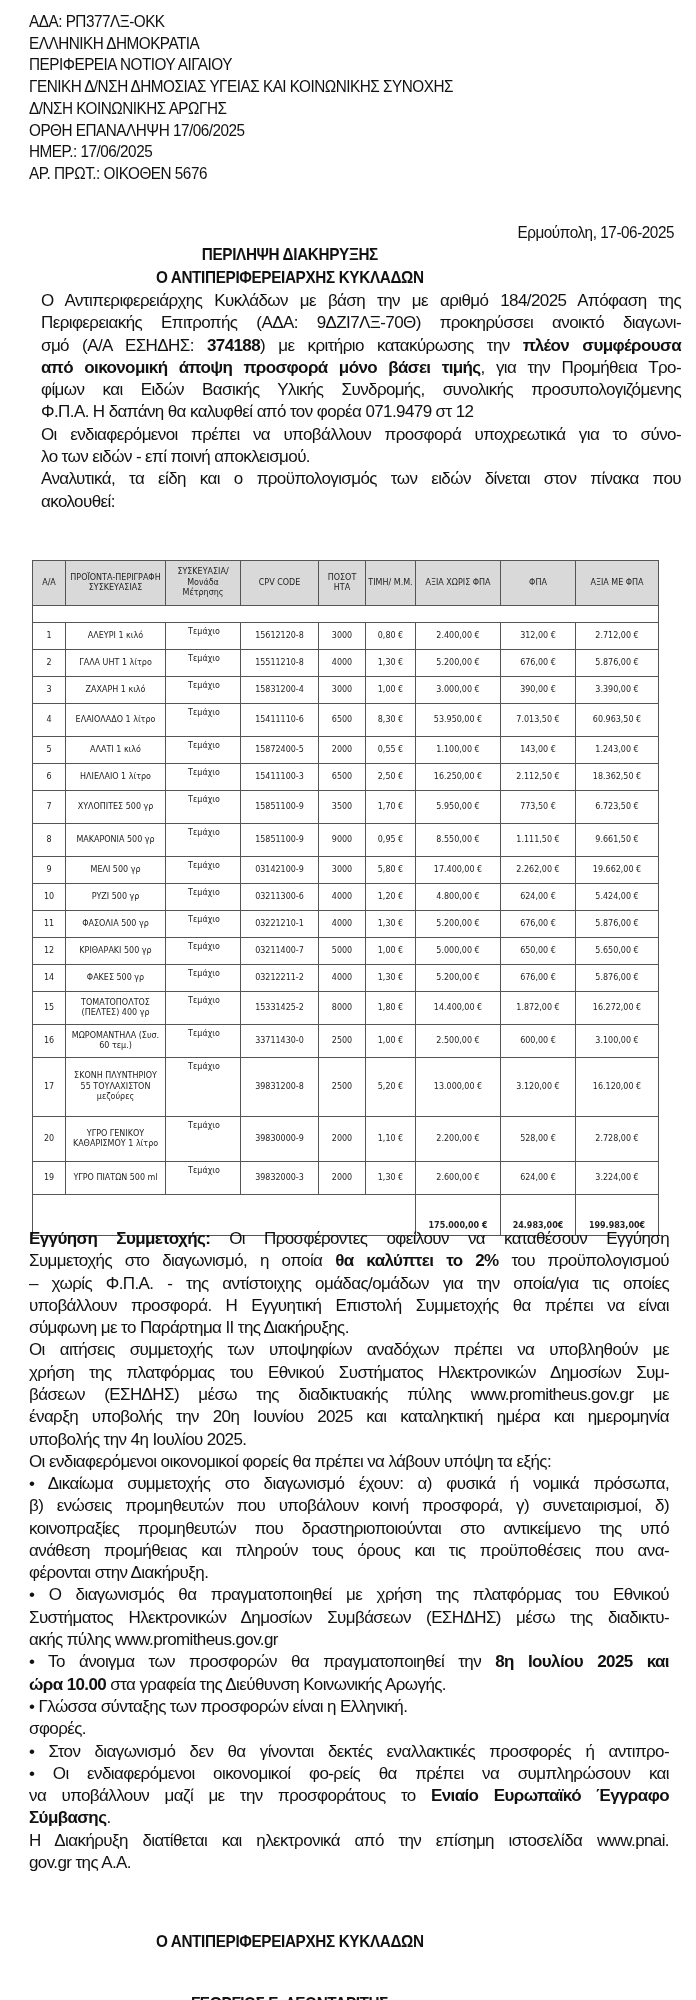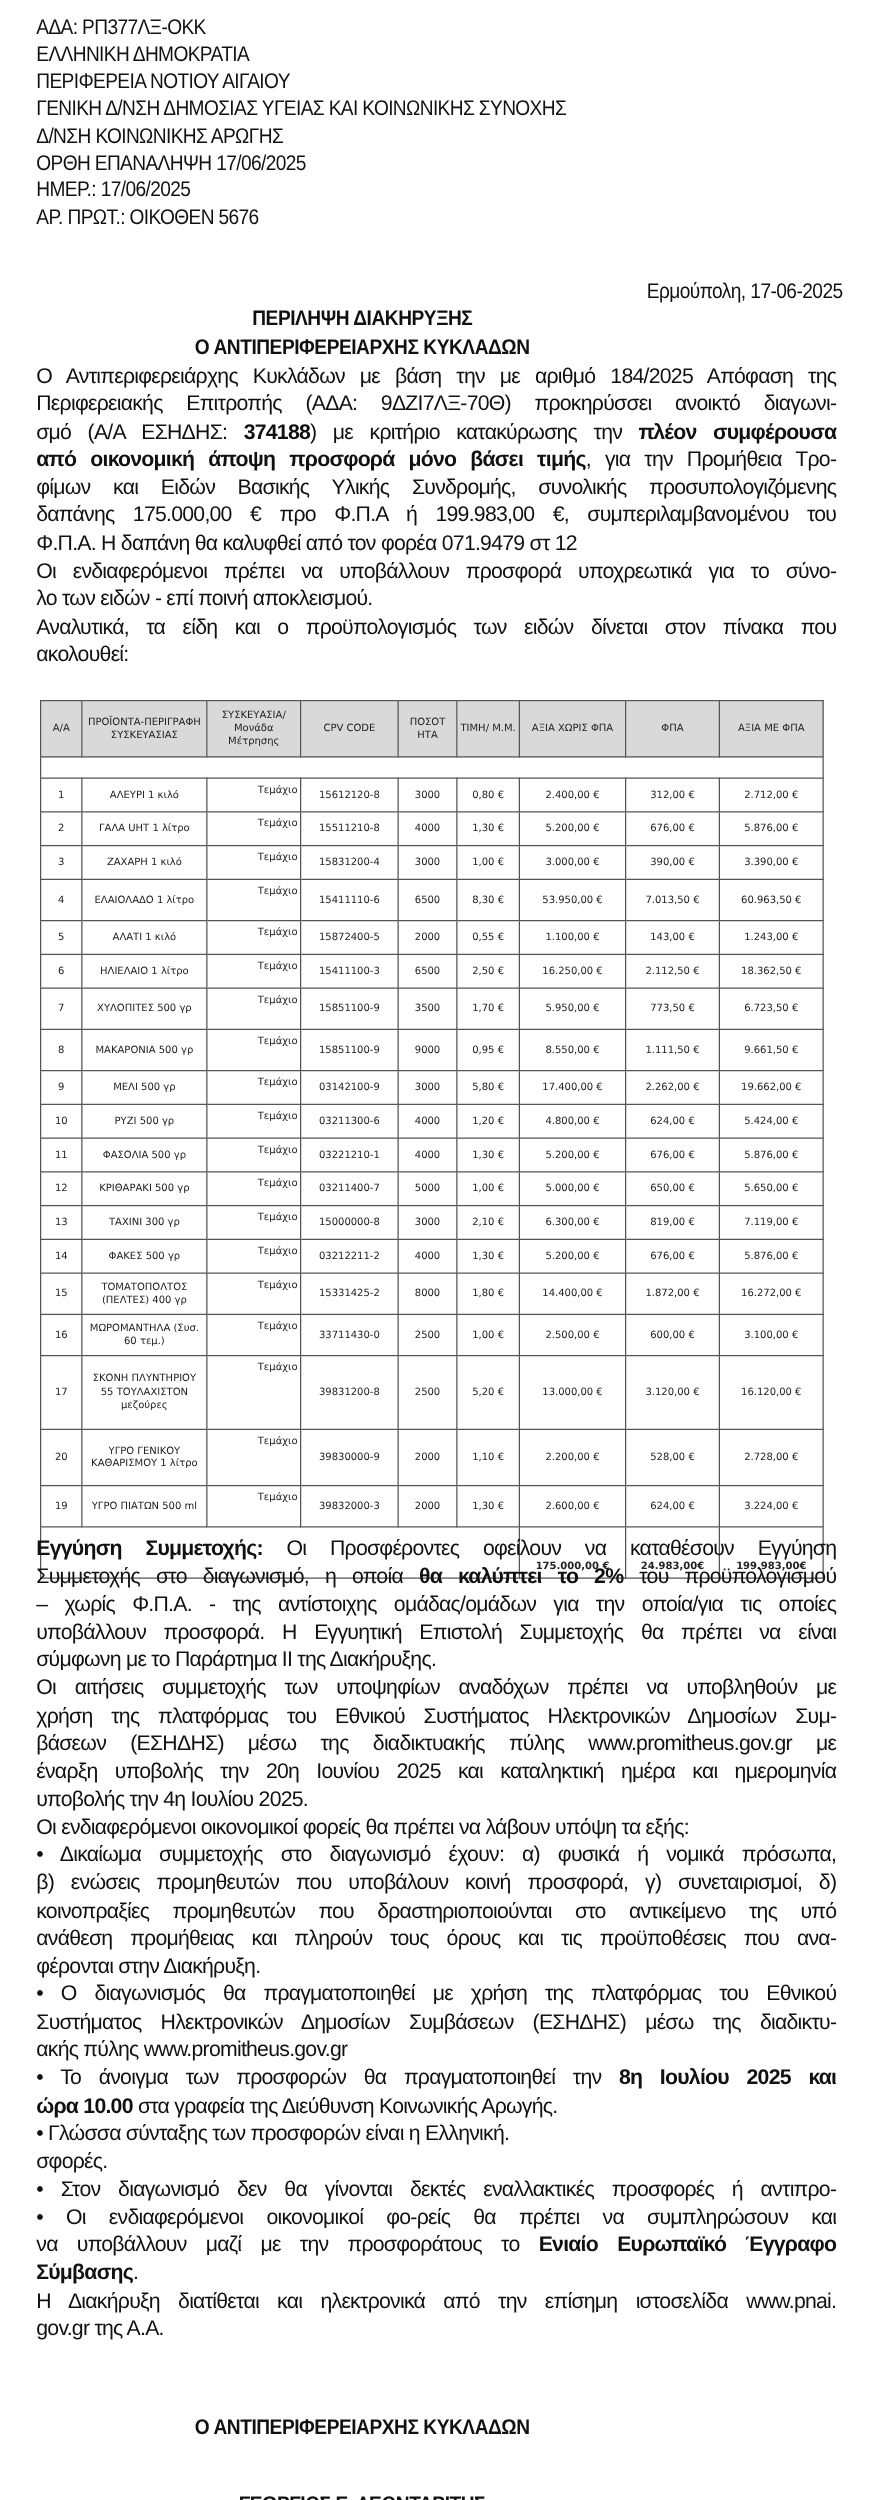--- a/index.html
+++ b/index.html
@@ -13,21 +13,21 @@
   .para { position: absolute; left: 29px; width: 640px; font-family: "Liberation Sans", sans-serif; font-size: 17px; line-height: 22.3px; letter-spacing: -0.6px; text-align: justify; }
   .para .line { display: block; text-align: justify; text-align-last: justify; white-space: nowrap; overflow: visible; }
   .para .last { text-align-last: left; }
   b { font-weight: bold; }
 
   
   .tbl { position: absolute; left: 32px; top: 560px; width: 626px; border-collapse: collapse; font-family: "DejaVu Sans", sans-serif; font-size: 8px; color: #222; table-layout: fixed; }
   .tbl td, .tbl th { border: 1px solid #555; text-align: center; vertical-align: middle; padding: 0 2px; line-height: 10.5px; font-weight: normal; }
   .tbl th { background: #d9d9d9; height: 44px; }
   .tbl tr.spacer td { height: 16px; border-left: 1px solid #555; border-right: 1px solid #555; }
-  .tbl td.pack { text-align: right; vertical-align: top; padding-top: 4px; padding-left: 4px; }
+  .tbl td.pack { text-align: center; vertical-align: top; padding-top: 4px; padding-left: 4px; }
   .tbl tr.r1 td { height: 22px; }
   .tbl tr.r2 td { height: 28px; }
   .tbl tr.r4 td { height: 54px; }
   .tbl tr.r3 td { height: 40px; }
   .tbl tr.total td { height: 36px; vertical-align: bottom; padding-bottom: 4px; font-weight: bold; }
   .tbl tr.total td.blank { border-right: 1px solid #555; }
 </style>
 </head>
 <body>
 
@@ -42,27 +42,26 @@
     <div>ΟΡΘΗ ΕΠΑΝΑΛΗΨΗ 17/06/2025</div>
     <div>ΗΜΕΡ.: 17/06/2025</div>
     <div>ΑΡ. ΠΡΩΤ.: ΟΙΚΟΘΕΝ 5676</div>
   </div>
 
   <div class="place-date">Ερμούπολη,  17-06-2025</div>
 
   <div class="title" style="top:245px;"><span>ΠΕΡΙΛΗΨΗ ΔΙΑΚΗΡΥΞΗΣ</span></div>
   <div class="title" style="top:268px;"><span>Ο ΑΝΤΙΠΕΡΙΦΕΡΕΙΑΡΧΗΣ  ΚΥΚΛΑΔΩΝ</span></div>
 
-  <div class="para" style="top:290px;">
+  <div class="para" style="top:290px;margin-left:12px;">
     <span class="line">Ο Αντιπεριφερειάρχης Κυκλάδων με βάση την με αριθμό 184/2025 Απόφαση της</span>
     <span class="line">Περιφερειακής Επιτροπής (ΑΔΑ: 9ΔΖΙ7ΛΞ-70Θ) προκηρύσσει ανοικτό διαγωνι-</span>
     <span class="line"><span>σμό (Α/Α ΕΣΗΔΗΣ: </span><b>374188</b><span>) με κριτήριο κατακύρωσης την </span><b>πλέον συμφέρουσα</b></span>
     <span class="line"><b>από οικονομική άποψη προσφορά μόνο βάσει τιμής</b><span>, για την Προμήθεια Τρο-</span></span>
     <span class="line">φίμων και Ειδών Βασικής Υλικής Συνδρομής, συνολικής προσυπολογιζόμενης</span>
-    <span class="line">δαπάνης 175.000,00 € προ Φ.Π.Α ή 199.983,00 €, συμπεριλαμβανομένου του</span>
     <span class="line last">Φ.Π.Α.  Η δαπάνη θα καλυφθεί από τον φορέα 071.9479 στ 12</span>
     <span class="line">Οι ενδιαφερόμενοι πρέπει να υποβάλλουν προσφορά υποχρεωτικά για το σύνο-</span>
     <span class="line last">λο των ειδών - επί ποινή αποκλεισμού.</span>
     <span class="line">Αναλυτικά, τα είδη και ο προϋπολογισμός των ειδών δίνεται στον πίνακα που</span>
     <span class="line last">ακολουθεί:</span>
   </div>
 
   <table class="tbl">
     <colgroup>
       <col style="width:33px">
@@ -218,31 +217,20 @@
           <td>ΚΡΙΘΑΡΑΚΙ 500 γρ</td>
           <td class="pack">Τεμάχιο</td>
           <td>03211400-7</td>
           <td>5000</td>
           <td>1,00 €</td>
           <td>5.000,00 €</td>
           <td>650,00 €</td>
           <td>5.650,00 €</td>
         </tr>
         <tr class="r1">
-          <td>13</td>
-          <td>ΤΑΧΙΝΙ  300 γρ</td>
-          <td class="pack">Τεμάχιο</td>
-          <td>15000000-8</td>
-          <td>3000</td>
-          <td>2,10 €</td>
-          <td>6.300,00 €</td>
-          <td>819,00 €</td>
-          <td>7.119,00 €</td>
-        </tr>
-        <tr class="r1">
           <td>14</td>
           <td>ΦΑΚΕΣ 500 γρ</td>
           <td class="pack">Τεμάχιο</td>
           <td>03212211-2</td>
           <td>4000</td>
           <td>1,30 €</td>
           <td>5.200,00 €</td>
           <td>676,00 €</td>
           <td>5.876,00 €</td>
         </tr>

